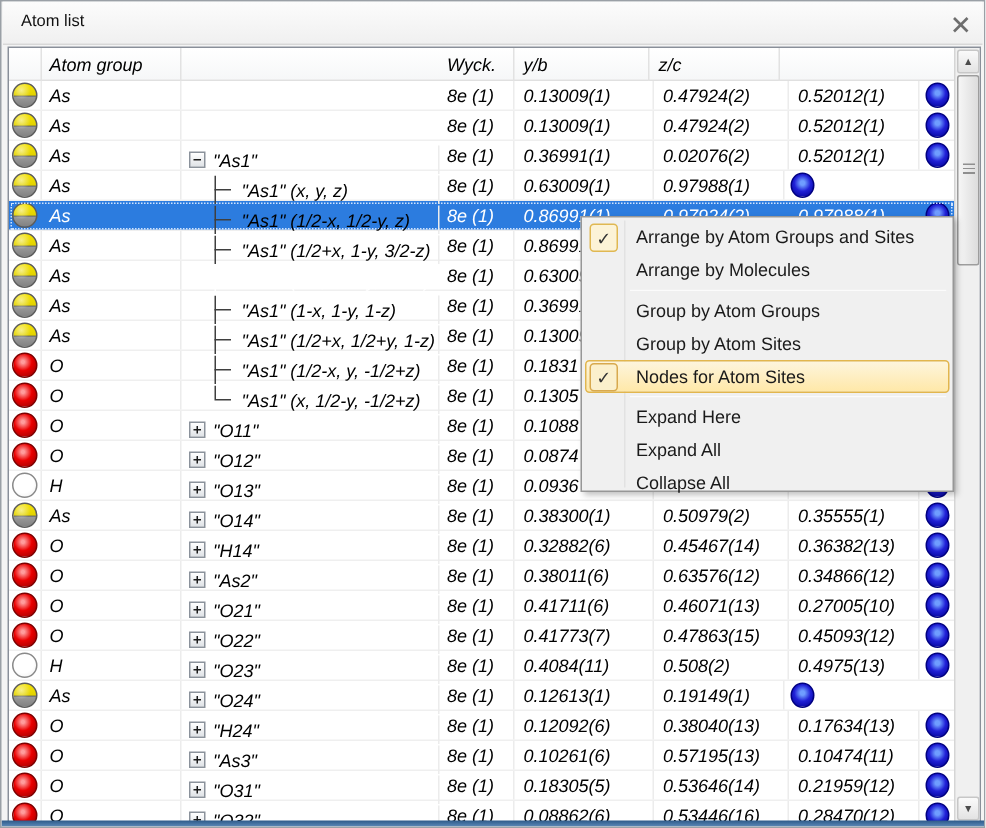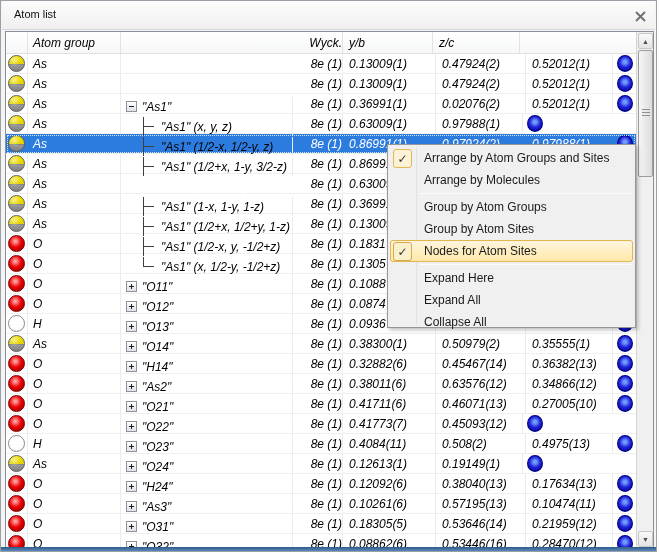--- a/index.html
+++ b/index.html
@@ -25,21 +25,21 @@
     border-right:1px solid #e2e2e2;overflow:hidden;white-space:nowrap;}
   .rows{position:absolute;left:0;top:22px;width:630px;height:494px;overflow:hidden;}
   .row{display:flex;width:630px;height:20px;background:#fff;border-bottom:1px solid #efefef;}
   .cell{height:19px;padding:3px 0 0 5px;font-size:12px;color:#000;white-space:nowrap;
     border-right:1px solid #ececec;overflow:hidden;}
   .row.selected{background:#2c7cdf;outline:1px dotted #cfe3ff;outline-offset:-2px;}
   .row.selected .cell{color:#fff;border-right-color:transparent;}
   .c0{width:22px;display:flex;align-items:center;justify-content:center;padding:0;}
   .c1{width:93px;}
   .c2{width:172px;position:relative;padding-left:0;margin-top:43px;}
-  .c3{width:50px;text-align:right;}
+  .c3{width:50px;}
   .c4{width:93px;padding-left:6px;}
   .c5{width:90px;padding-left:6px;}
   .c6{width:87px;padding-left:6px;}
   .c7{width:23px;display:flex;align-items:center;justify-content:center;padding:0;border-right:none;}
 
   
   .sph{width:17px;height:17px;border-radius:50%;flex:0 0 auto;}
   .sph.as{border:1px solid #5c5c5c;
     background:radial-gradient(circle at 35% 28%,rgba(255,255,255,.55),rgba(255,255,255,0) 42%),
       linear-gradient(180deg,#f4e303 0%,#e3d300 50%,#555 53%,#9a9a9a 58%,#818181 100%);}
@@ -436,20 +436,21 @@
           <div class="cell c0">
             <span class="sph o"></span>
           </div>
           <div class="cell c1">O</div>
           <div class="cell c2">
             <span class="ebox plus"></span>
             <span class="atom-label">"O24"</span>
           </div>
           <div class="cell c3">8e (1)</div>
           <div class="cell c4">0.41773(7)</div>
+          <div class="cell c5">0.47863(15)</div>
           <div class="cell c6">0.45093(12)</div>
           <div class="cell c7">
             <span class="site"></span>
           </div>
         </div>
         <div class="row">
           <div class="cell c0">
             <span class="sph h"></span>
           </div>
           <div class="cell c1">H</div>

